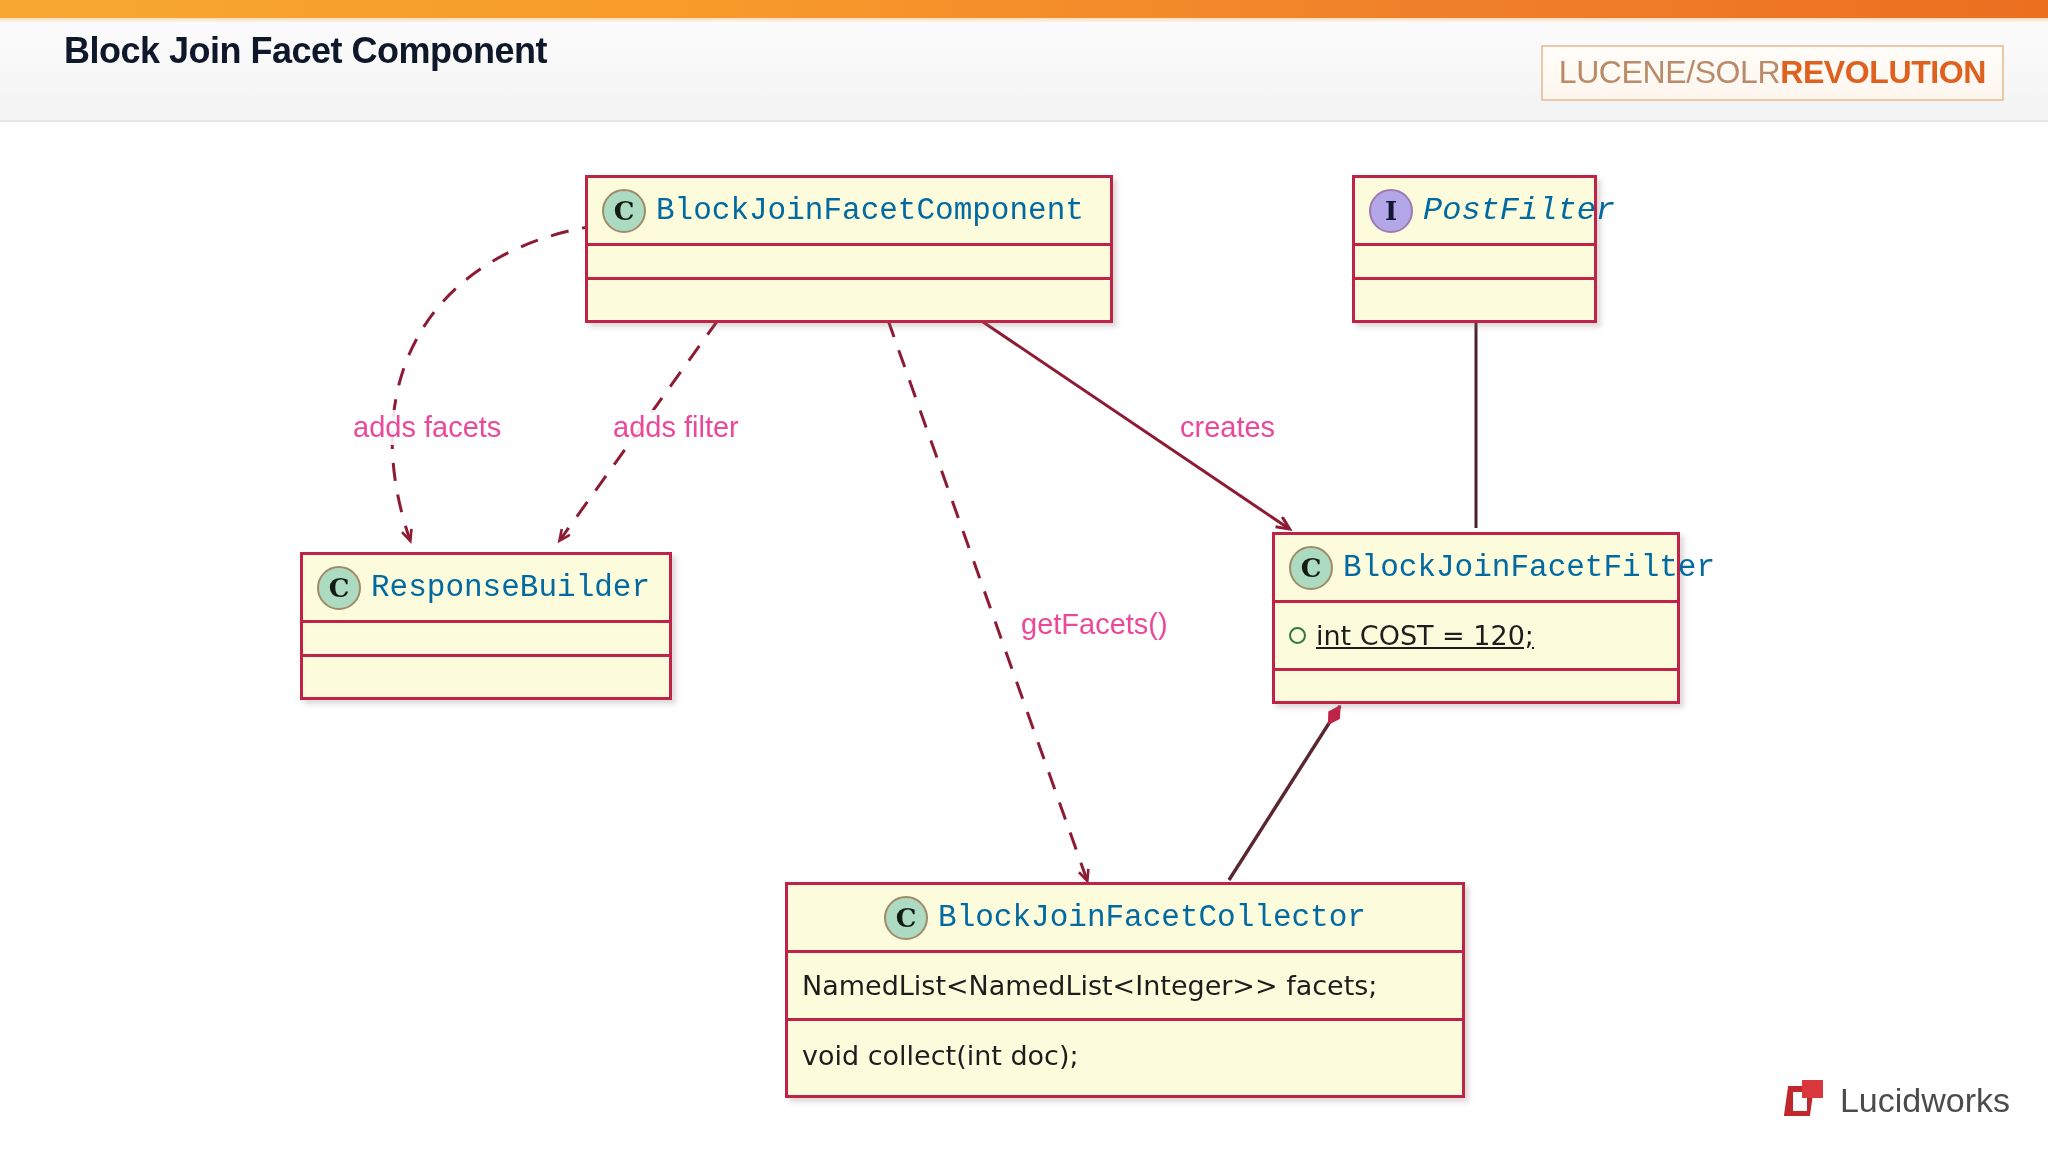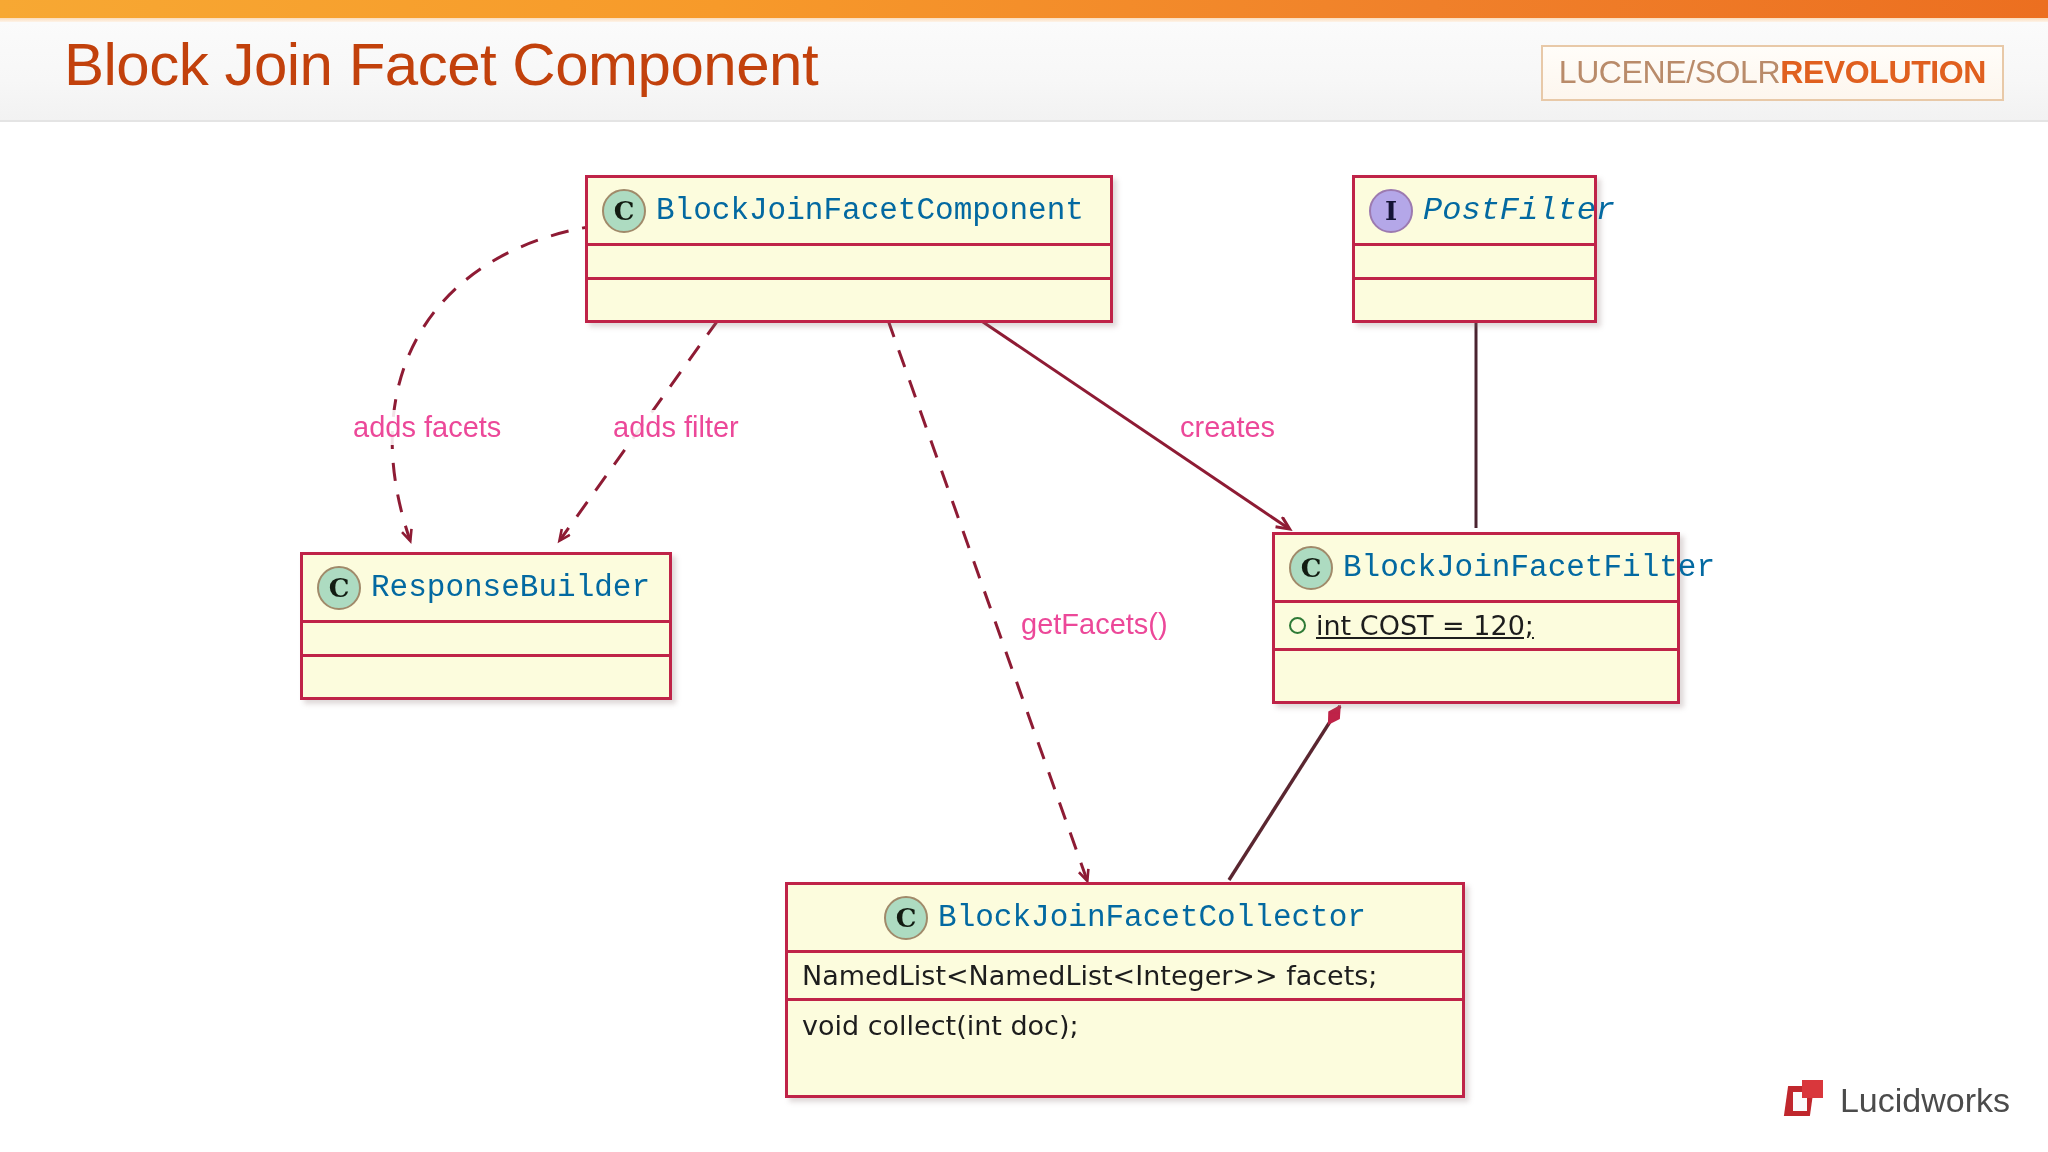--- a/index.html
+++ b/index.html
@@ -48,23 +48,23 @@
   .header-rule {
     position: absolute;
     left: 0; top: 120px;
     width: 2048px; height: 2px;
     background: #e4e4e4;
   }
   .slide-title {
     position: absolute;
     left: 64px;
     top: 30px;
-    font-size: 60px;
-    font-weight: normal;
-    color: #c2410c;
+    font-size: 36px;
+    font-weight: bold;
+    color: #0f172a;
     letter-spacing: -0.5px;
     white-space: nowrap;
     font-family: "Liberation Sans", sans-serif;
   }
 
   
   .revolution-badge {
     position: absolute;
     right: 44px;
     top: 45px;
@@ -116,21 +116,21 @@
     height: 34px;
     display: flex;
     align-items: center;
     padding: 0 14px;
     white-space: nowrap;
     font-size: 27px;
     color: #1d1d1d;
     font-family: "DejaVu Sans", sans-serif;
   }
   .uml-compartment.last { border-bottom: none; }
-  .uml-compartment.tall { height: 48px; }
+  .uml-compartment.tall { height: 68px; }
 
   .stereo-icon {
     width: 40px; height: 40px;
     border-radius: 50%;
     display: inline-flex;
     align-items: center;
     justify-content: center;
     font-size: 26px;
     font-weight: bold;
     margin-right: 10px;

